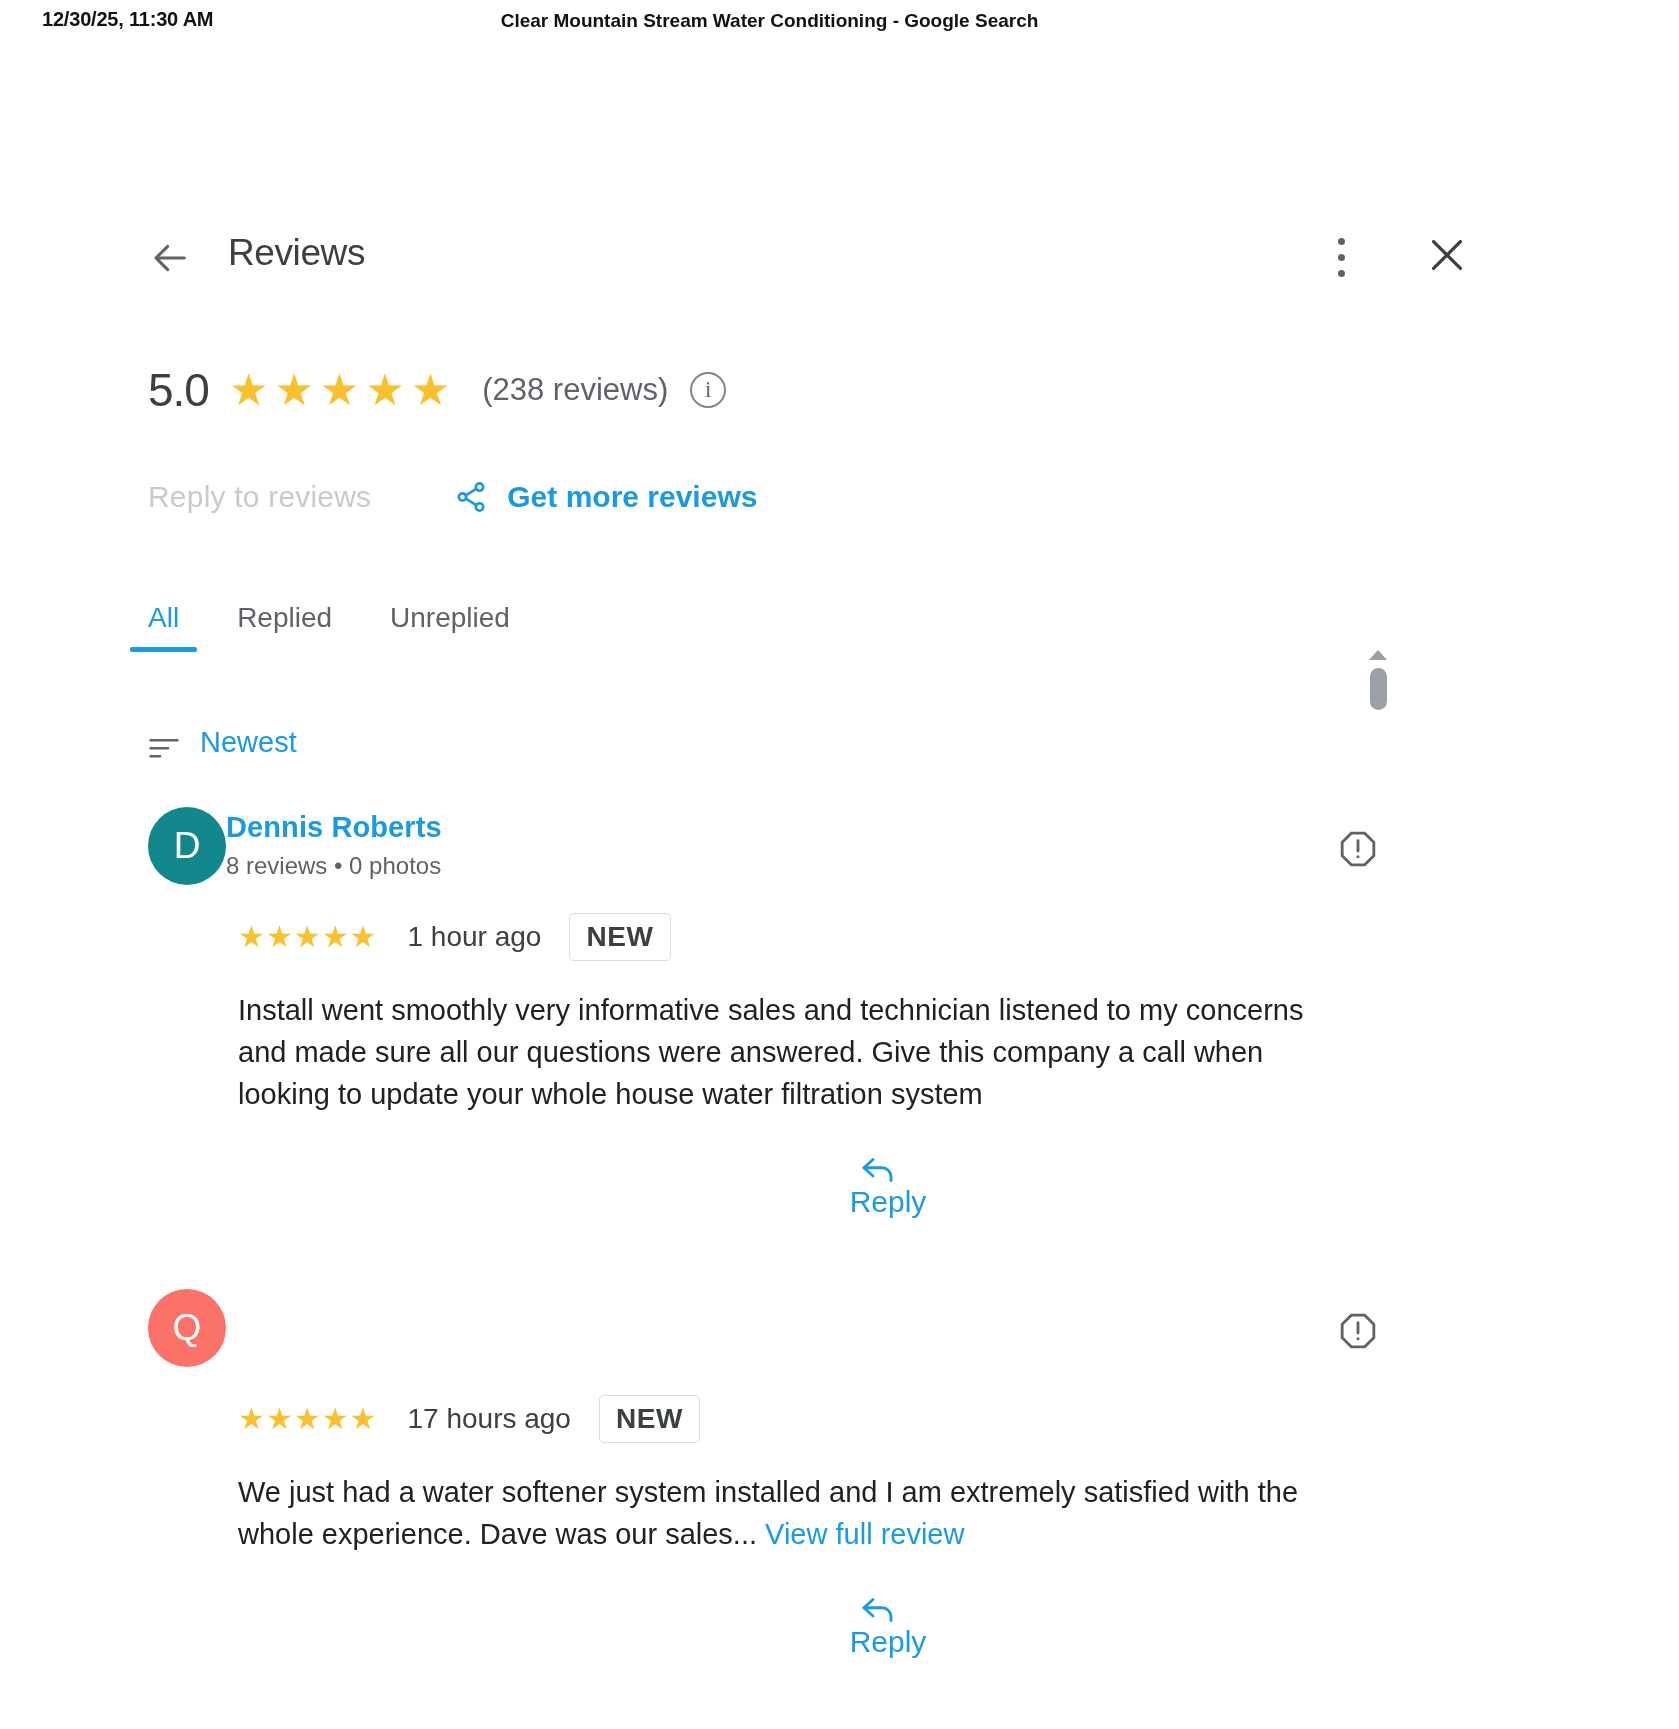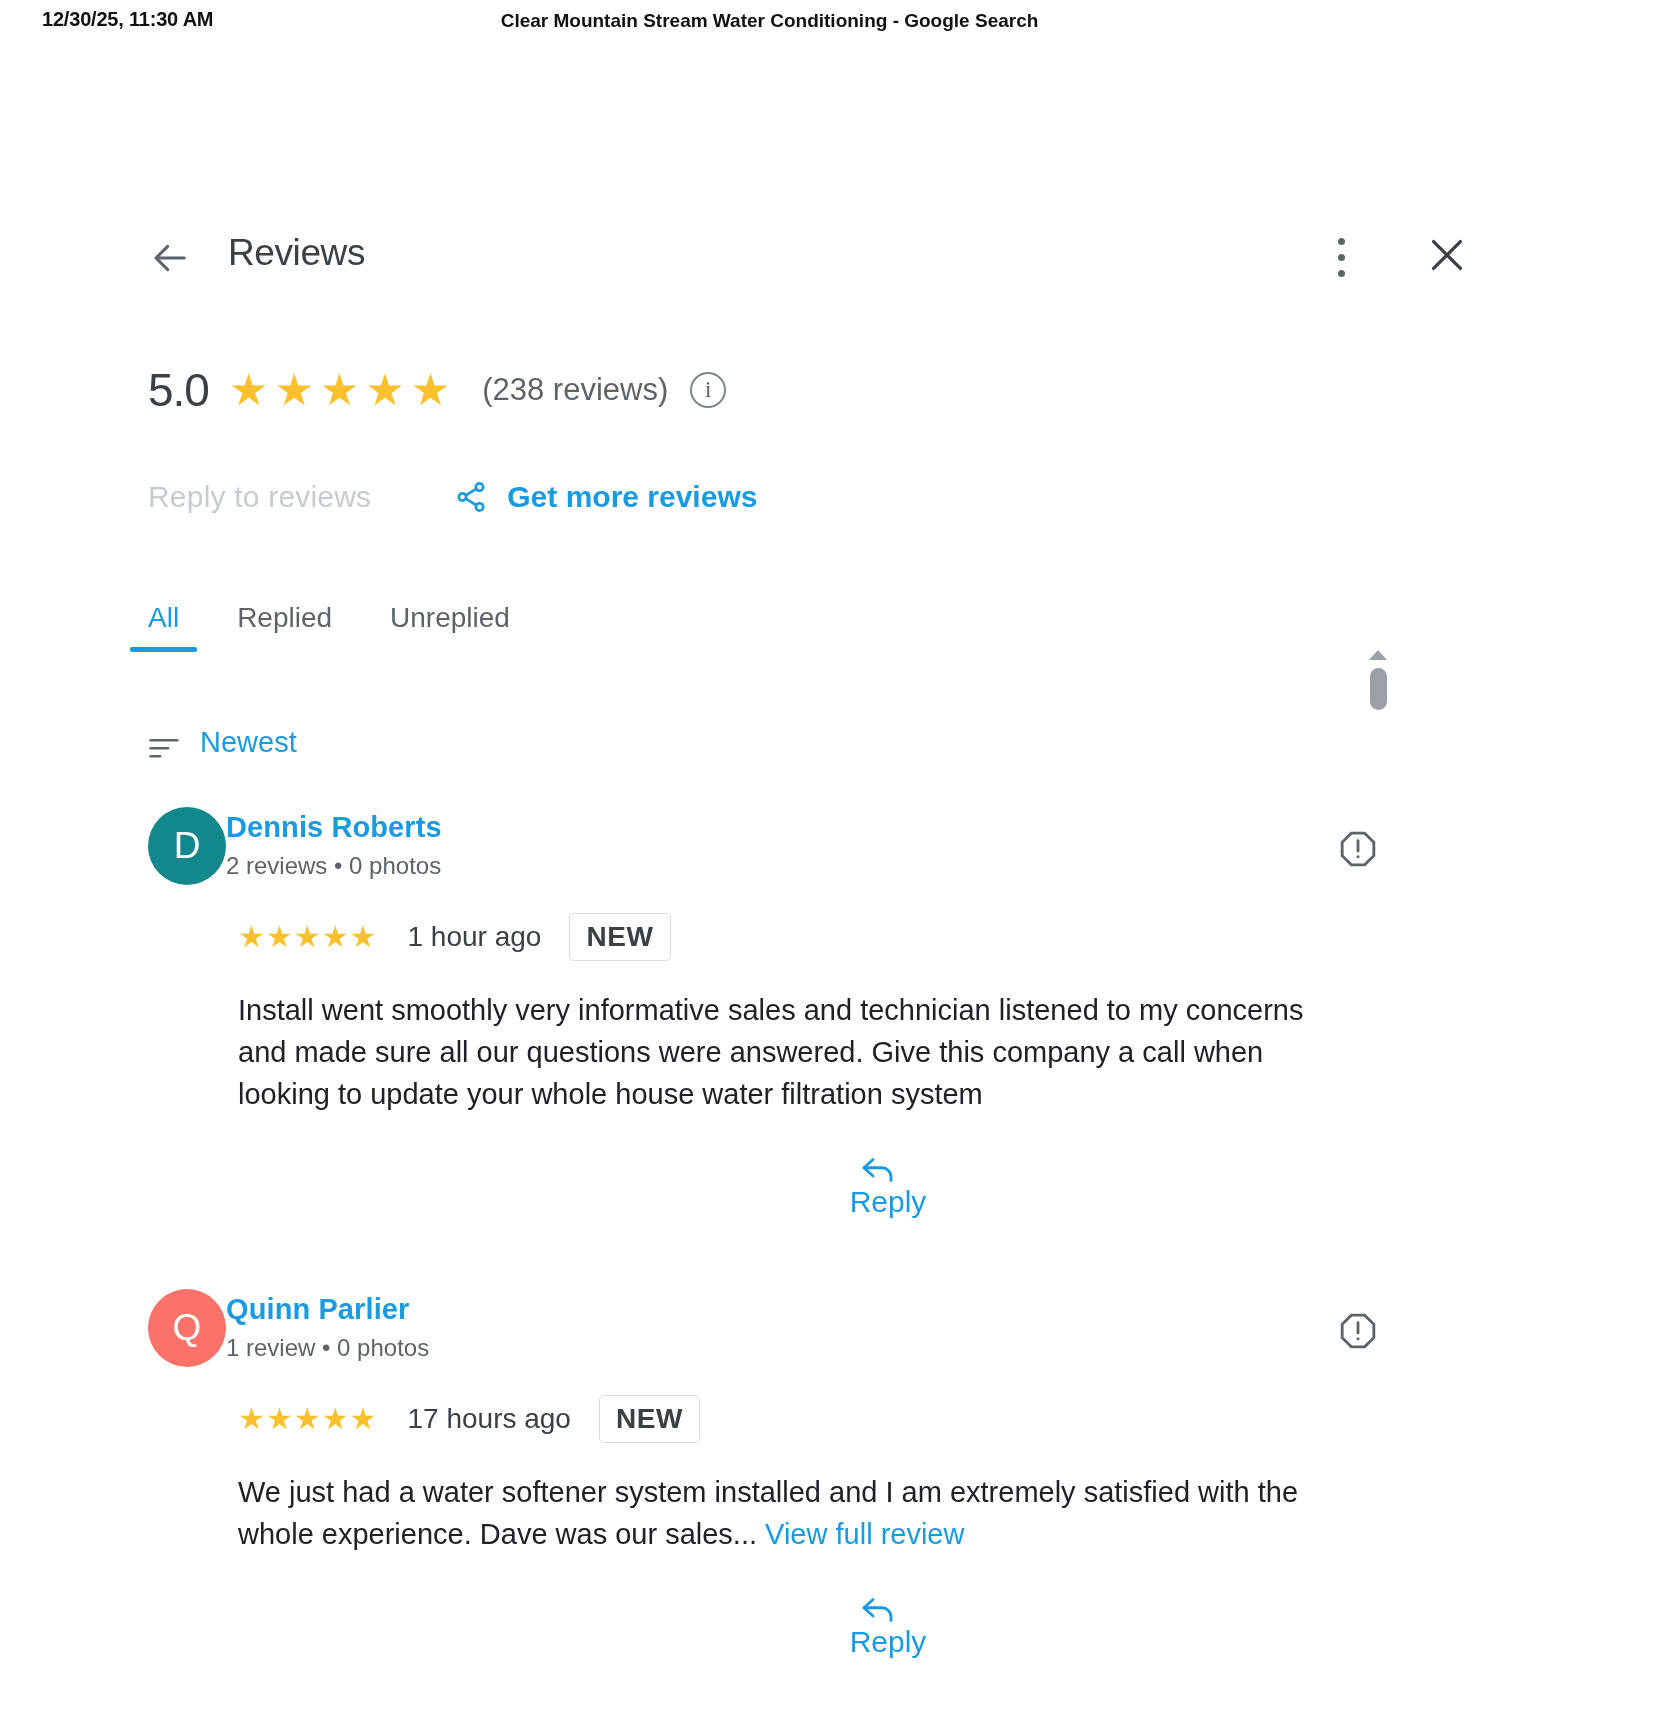--- a/index.html
+++ b/index.html
@@ -417,21 +417,21 @@
       <span class="sort-label">Newest</span>
     </div>
 
     <div class="reviews">
 
       <div class="review">
         <div class="rv-head">
           <div class="avatar" style="background:#12878c">D</div>
           <div class="rv-meta">
             <div class="rv-name">Dennis Roberts</div>
-            <div class="rv-sub">2 reviews • 0 photos</div>
+            <div class="rv-sub">8 reviews • 0 photos</div>
           </div>
           <span class="flag-icon">
             <svg viewBox="0 0 24 24" width="40" height="40" fill="none" stroke="currentColor" stroke-width="1.7" stroke-linecap="round">
               <polygon points="8,2.5 16,2.5 21.5,8 21.5,16 16,21.5 8,21.5 2.5,16 2.5,8"></polygon>
               <line x1="12" y1="7" x2="12" y2="13.2"></line>
               <circle cx="12" cy="16.6" r="0.9" fill="currentColor" stroke="none"></circle>
             </svg>
           </span>
         </div>
         <div class="rv-rating-row">
@@ -449,24 +449,20 @@
               <path d="M2,8.5 H14 a6,6 0 0 1 6,6 V17"></path>
             </svg>
           </span>
           <span class="reply-label">Reply</span>
         </div>
       </div>
 
       <div class="review">
         <div class="rv-head">
           <div class="avatar" style="background:#fa7268">Q</div>
-          <div class="rv-meta">
-            <div class="rv-name">Quinn Parlier</div>
-            <div class="rv-sub">1 review • 0 photos</div>
-          </div>
           <span class="flag-icon">
             <svg viewBox="0 0 24 24" width="40" height="40" fill="none" stroke="currentColor" stroke-width="1.7" stroke-linecap="round">
               <polygon points="8,2.5 16,2.5 21.5,8 21.5,16 16,21.5 8,21.5 2.5,16 2.5,8"></polygon>
               <line x1="12" y1="7" x2="12" y2="13.2"></line>
               <circle cx="12" cy="16.6" r="0.9" fill="currentColor" stroke="none"></circle>
             </svg>
           </span>
         </div>
         <div class="rv-rating-row">
           <span class="stars-small">★★★★★</span>

